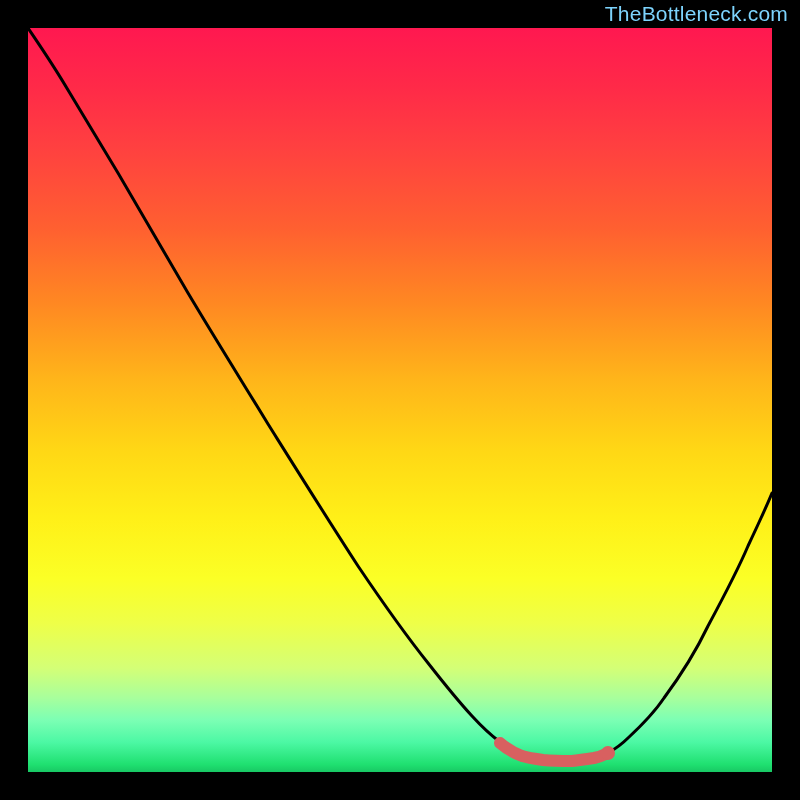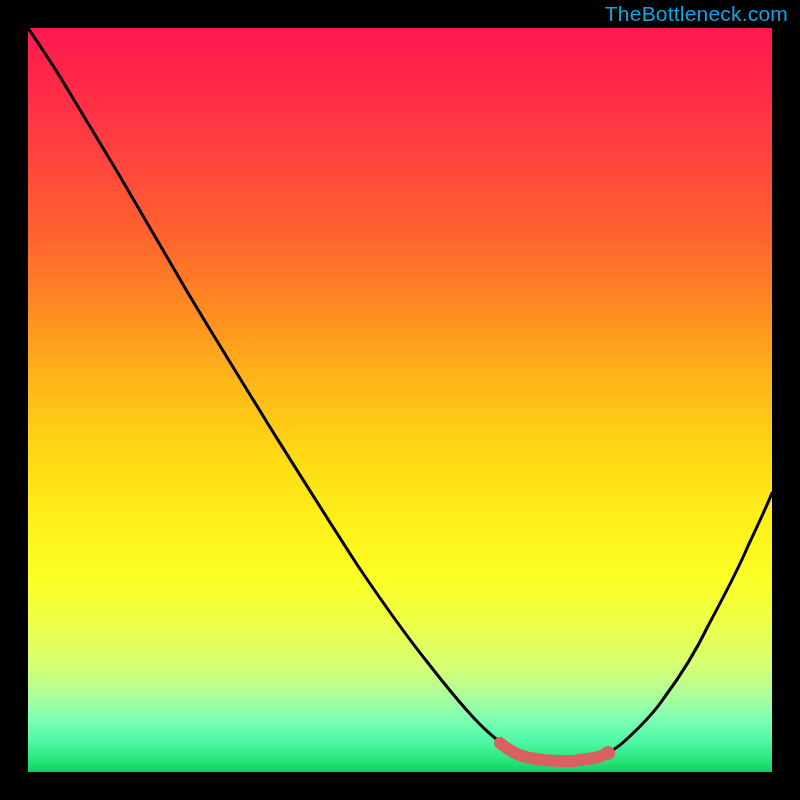--- a/index.html
+++ b/index.html
@@ -1,18 +1,18 @@
 <!DOCTYPE html>
 <html><head>
 <meta charset="utf-8">
 <style>
 *{margin:0;padding:0;box-sizing:border-box}
 body{background:#000;width:800px;height:800px;position:relative;font-family:Arial,Helvetica,sans-serif}
 .frame{position:absolute;inset:0;background:#000}
-.watermark{position:absolute;top:2px;right:12px;font-size:21px;font-weight:400;color:#0ea5e9;letter-spacing:.2px}
+.watermark{position:absolute;top:2px;right:12px;font-size:21px;font-weight:400;color:#7dd3fc;letter-spacing:.2px}
 .plot{position:absolute;top:28px;left:28px;width:744px;height:744px;overflow:hidden}
 .grad{position:absolute;inset:0;background:linear-gradient(to bottom,
  #ff1850 0%,
  #ff2a48 8%,
  #ff4040 16%,
  #ff6030 27%,
  #ff8822 37%,
  #ffb41a 47%,
  #ffd815 57%,
  #fff018 66%,

